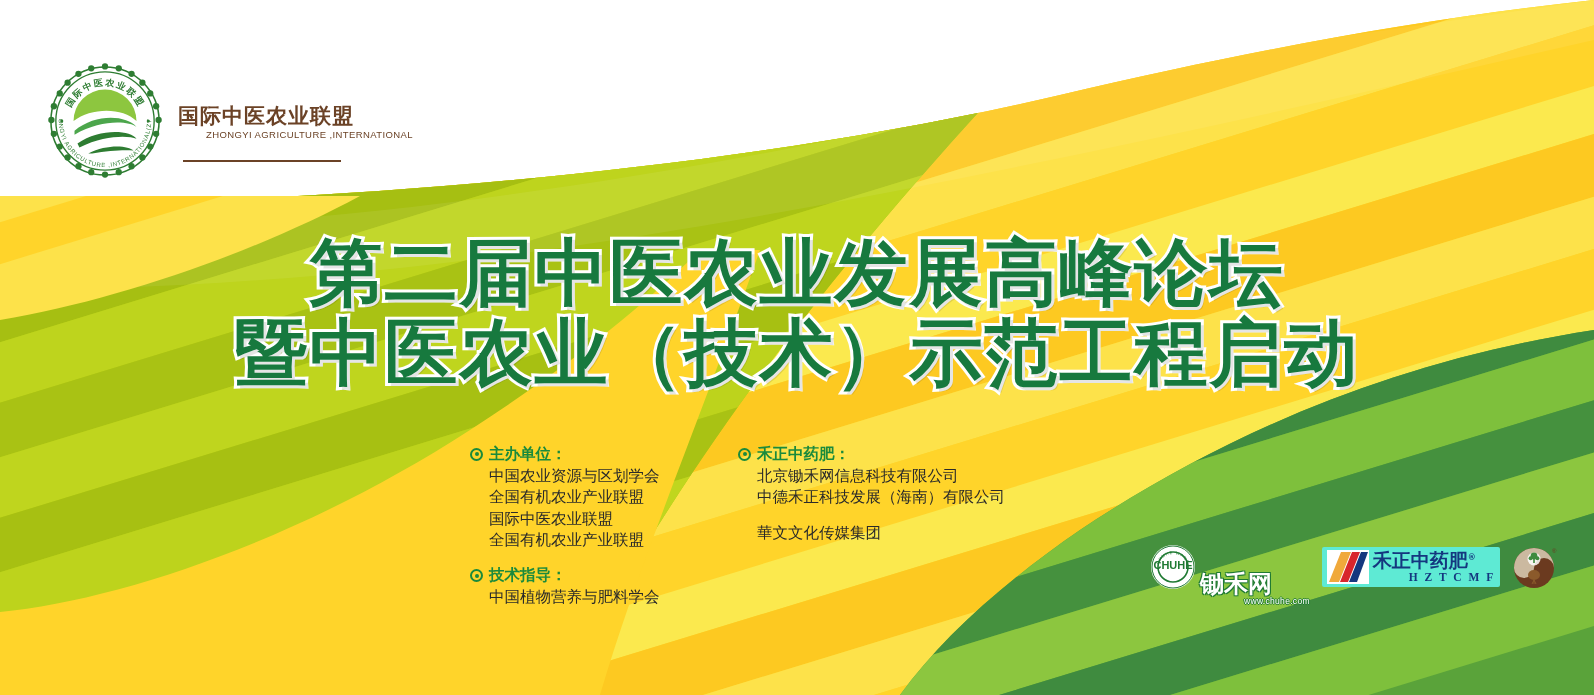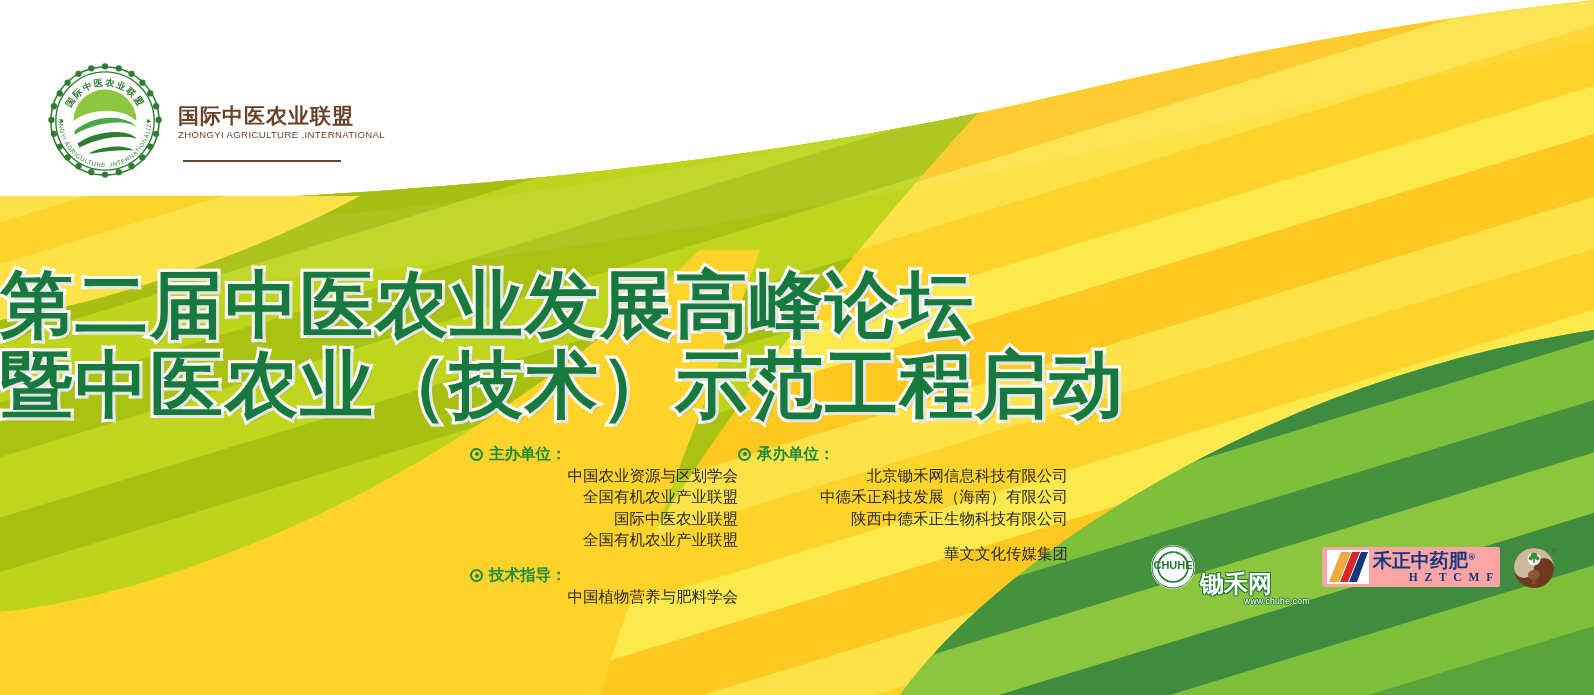--- a/index.html
+++ b/index.html
@@ -32,32 +32,32 @@
     letter-spacing:1px;font-family:"DejaVu Sans",sans-serif;
   }
   #logo-zyai{
     font-size:46px;font-weight:bold;color:#6b4226;
     letter-spacing:9px;margin-top:2px;line-height:1;
     font-family:"Liberation Serif","DejaVu Serif",serif;
   }
   #logo-en{
     font-size:9.5px;color:#6b4226;letter-spacing:.4px;margin-top:3px;
     font-family:"Liberation Sans",sans-serif;
+    margin-left:28px;
   }
   #logo-rule{
     position:absolute;left:183px;top:160px;width:158px;height:2px;
     background:#6b4226;z-index:31;
   }
 
   
   #title-block{
     position:absolute;left:0;top:236px;width:1594px;
-    z-index:25;
+    text-align:center;z-index:25;
     pointer-events:none;
-    margin-top:32px;
   }
   .title-line{
     color:#17793e;
     font-weight:bold;
     font-family:"DejaVu Sans",sans-serif;
     letter-spacing:2px;
     line-height:1.02;
     -webkit-text-stroke:6px #ffffff;
     paint-order:stroke fill;
     text-shadow:
@@ -87,21 +87,21 @@
   }
   .bullet-icon{
     flex:0 0 auto;width:13px;height:13px;display:inline-block;
     border:2px solid #1a8a3c;border-radius:50%;
     position:relative;background:transparent;
   }
   .bullet-icon::after{
     content:"";position:absolute;left:2.5px;top:2.5px;
     width:4px;height:4px;border-radius:50%;background:#1a8a3c;
   }
-  .credit-items{margin:1px 0 0 19px;text-align:right;}
+  .credit-items{margin:1px 0 0 19px;}
   .credit-item{
     color:#2a2a2a;font-size:15.5px;line-height:1.38;
     font-family:"DejaVu Sans",sans-serif;
     white-space:nowrap;
   }
 
   
   #sponsors{
     position:absolute;left:1150px;top:528px;
     display:flex;align-items:center;gap:12px;
@@ -118,21 +118,21 @@
     text-shadow:-1px -1px 0 #1f7a33,1px -1px 0 #1f7a33,-1px 1px 0 #1f7a33,1px 1px 0 #1f7a33;
   }
   .chuhe-url{
     font-size:8.5px;color:#ffffff;letter-spacing:.3px;margin-top:1px;
     font-family:"Liberation Sans",sans-serif;
     text-shadow:-1px 0 0 #1f7a33,1px 0 0 #1f7a33,0 -1px 0 #1f7a33,0 1px 0 #1f7a33;
     padding-left:44px;
   }
 
   
-  .hz-wrap{display:flex;align-items:center;gap:4px;background:#fca5a5;padding:3px 5px;border-radius:2px;}
+  .hz-wrap{display:flex;align-items:center;gap:4px;background:#5eead4;padding:3px 5px;border-radius:2px;}
   .hz-text{display:flex;flex-direction:column;line-height:1;}
   .hz-cn{
     font-size:19px;font-weight:bold;color:#14377f;
     font-family:"DejaVu Sans",sans-serif;letter-spacing:0;
     position:relative;
   }
   .hz-cn sup{font-size:8px;vertical-align:super;}
   .hz-en{
     font-size:11.5px;font-weight:bold;color:#14377f;letter-spacing:2px;margin-top:2px;
     font-family:"Liberation Serif",serif;
@@ -405,26 +405,25 @@
         <div class="credit-items">
           <div class="credit-item">中国植物营养与肥料学会</div>
         </div>
       </div>
     </div>
 
     <div class="credit-col right">
       <div class="credit-group">
         <div class="credit-head">
           <span class="bullet-icon"></span>
-          <span>承办单位：</span>
+          <span>禾正中药肥：</span>
         </div>
         <div class="credit-items">
           <div class="credit-item">北京锄禾网信息科技有限公司</div>
           <div class="credit-item">中德禾正科技发展（海南）有限公司</div>
-          <div class="credit-item">陕西中德禾正生物科技有限公司</div>
         </div>
       </div>
       <div class="credit-group">
         <div class="credit-items">
           <div class="credit-item">華文文化传媒集团</div>
         </div>
       </div>
     </div>
   </div>
 

